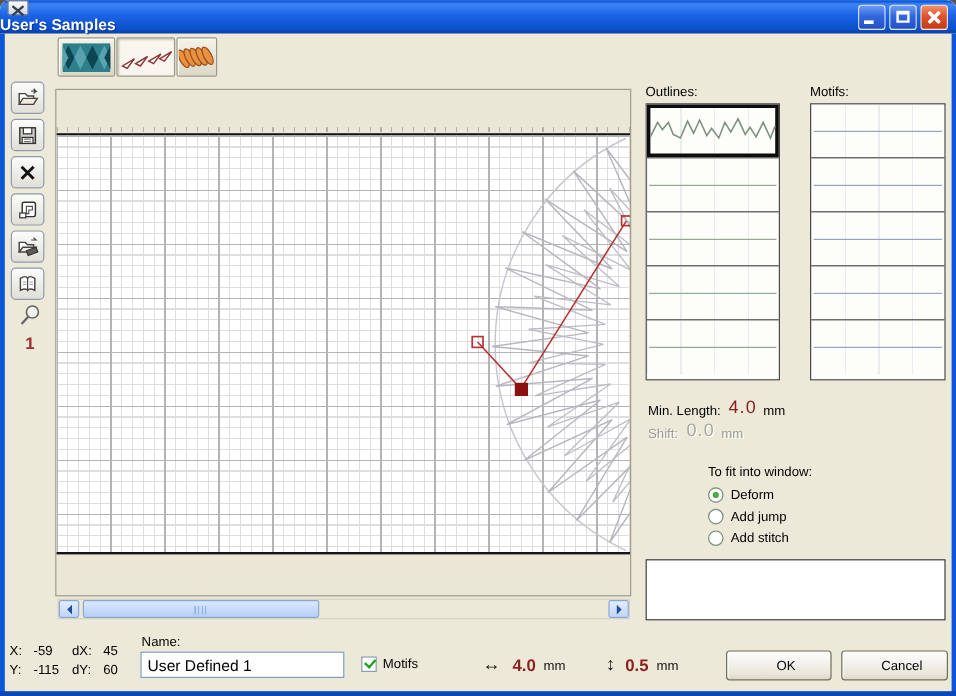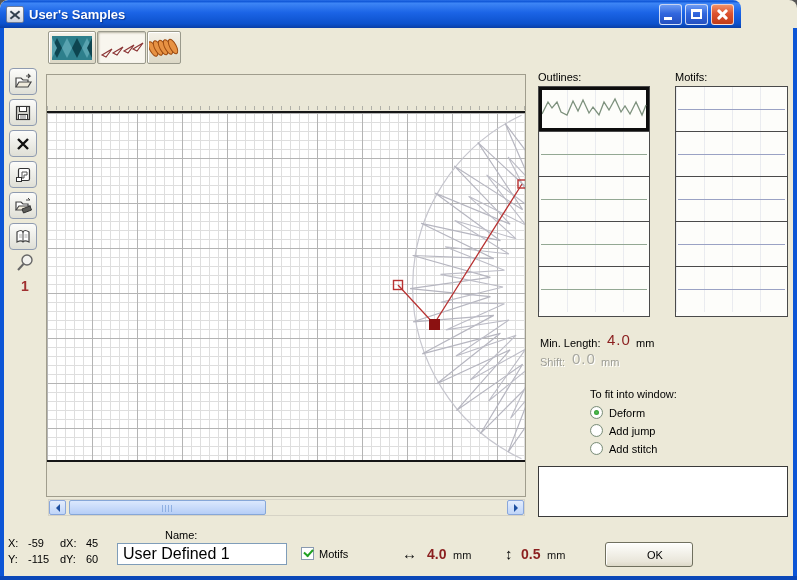--- a/index.html
+++ b/index.html
@@ -5,23 +5,23 @@
   * { margin:0; padding:0; box-sizing:border-box; }
   body { font-family:"Liberation Sans", sans-serif; background:#555; }
   #window { position:relative; width:797px; height:580px; background:#ece9d8;
             border-radius:8px 8px 0 0; overflow:hidden; }
   
   .frame-l,.frame-r,.frame-b { position:absolute; background:#0c55d6; z-index:5;}
   .frame-l { left:0; top:28px; width:4px; bottom:0; }
   .frame-r { right:0; top:28px; width:4px; bottom:0; }
   .frame-b { left:0; right:0; bottom:0; height:4px; background:#0a47b8; }
   
-  .titlebar { position:absolute; left:0; top:0; width:741px; height:28px;
+  .titlebar { position:absolute; left:0; top:0; width:797px; height:28px;
     background:linear-gradient(180deg,#2a70e8 0%,#1158d8 5%,#3d85f5 12%,#1b64e6 45%,#0c51cc 85%,#0a3fa6 100%);
-    border-radius:8px 8px 0 0; display:flex; align-items:center; z-index:6;}
+    border-radius:8px 8px 0 0; display:flex; z-index:6;flex-direction:column;}
   .app-icon { width:18px; height:17px; margin:0 5px 0 6px; background:linear-gradient(#fdfdfd,#cfd4dd);
     border:1px solid #6b7b9b; border-radius:2px; position:relative; }
   .app-icon::before,.app-icon::after { content:""; position:absolute; left:2px; top:7px; width:12px; height:2px;
     background:#33414f; }
   .app-icon::before { transform:rotate(40deg); }
   .app-icon::after  { transform:rotate(-40deg); }
   .title-text { color:#fff; font-weight:bold; font-size:13px; text-shadow:1px 1px 1px #0b3a96; }
   .tb-btns { position:absolute; right:7px; top:4px; display:flex; gap:3px; }
   .tb-btn { width:23px; height:21px; border:1px solid rgba(255,255,255,.75); border-radius:3px;
     background:linear-gradient(#6d9bf2,#3167de 45%,#2450c0); position:relative; }
@@ -98,23 +98,23 @@
 
   .preview-box { position:absolute; left:538px; top:466px; width:250px; height:51px; background:#fff; border:1px solid #3a3a3a; }
   .watermark { position:absolute; left:543px; top:510px; z-index:9; font-family:"DejaVu Serif", serif;
     font-weight:bold; font-size:21px; color:#141414; letter-spacing:0.5px;
     text-shadow:1px 1px 0 #7e7e7e, 2px 2px 1px #c9c9c9; }
 
   
   .coords { position:absolute; left:8px; top:535px; font-size:11px; }
   .coords .row { display:flex; height:16px; align-items:center; }
   .coords .l1 { width:20px; } .coords .v1 { width:32px; } .coords .l2 { width:26px; } .coords .v2 { width:26px; }
-  .name-label { position:absolute; left:118px; top:529px; font-size:11px;margin-left:47px; }
+  .name-label { position:absolute; left:118px; top:529px; font-size:11px; }
   .name-input { position:absolute; left:117px; top:543px; width:170px; height:22px; border:1px solid #7f9db9;
-    background:#fff; font-size:16px; font-family:"Liberation Sans", sans-serif; padding-left:5px; }
+    background:#fff; font-size:13px; font-family:"Liberation Sans", sans-serif; padding-left:5px; }
   .checkbox { position:absolute; left:301px; top:547px; width:13px; height:13px; background:#fff;
     border:1px solid #8a9ab0; position:absolute; }
   .checkbox::after { content:""; position:absolute; left:2px; top:1px; width:7px; height:4px;
     border-left:2px solid #21a121; border-bottom:2px solid #21a121; transform:rotate(-48deg); }
   .cb-label { position:absolute; left:319px; top:548px; font-size:11px; }
   .dim-arrow { position:absolute; font-size:15px; font-weight:bold; color:#111; }
   .dim-val { position:absolute; font-size:14px; font-weight:bold; color:#8b1f1f; }
   .dim-unit { position:absolute; font-size:11px; color:#111; }
   .xp-btn { position:absolute; top:542px; height:25px; border:1px solid #70705f; border-radius:3px;
     background:linear-gradient(#fefefc,#e9e6da 80%,#ddd9c8); font-size:11px; font-family:"Liberation Sans", sans-serif;
@@ -347,13 +347,14 @@
   <span class="cb-label">Motifs</span>
 
   <span class="dim-arrow" style="left:402px; top:545px">↔</span>
   <span class="dim-val" style="left:427px; top:546px">4.0</span>
   <span class="dim-unit" style="left:453px; top:549px">mm</span>
   <span class="dim-arrow" style="left:505px; top:545px">↕</span>
   <span class="dim-val" style="left:521px; top:546px">0.5</span>
   <span class="dim-unit" style="left:547px; top:549px">mm</span>
 
   <button id="ok-btn" class="xp-btn">OK</button>
+  <button id="cancel-btn" class="xp-btn">Cancel</button>
 </div>
 
 </body></html>

